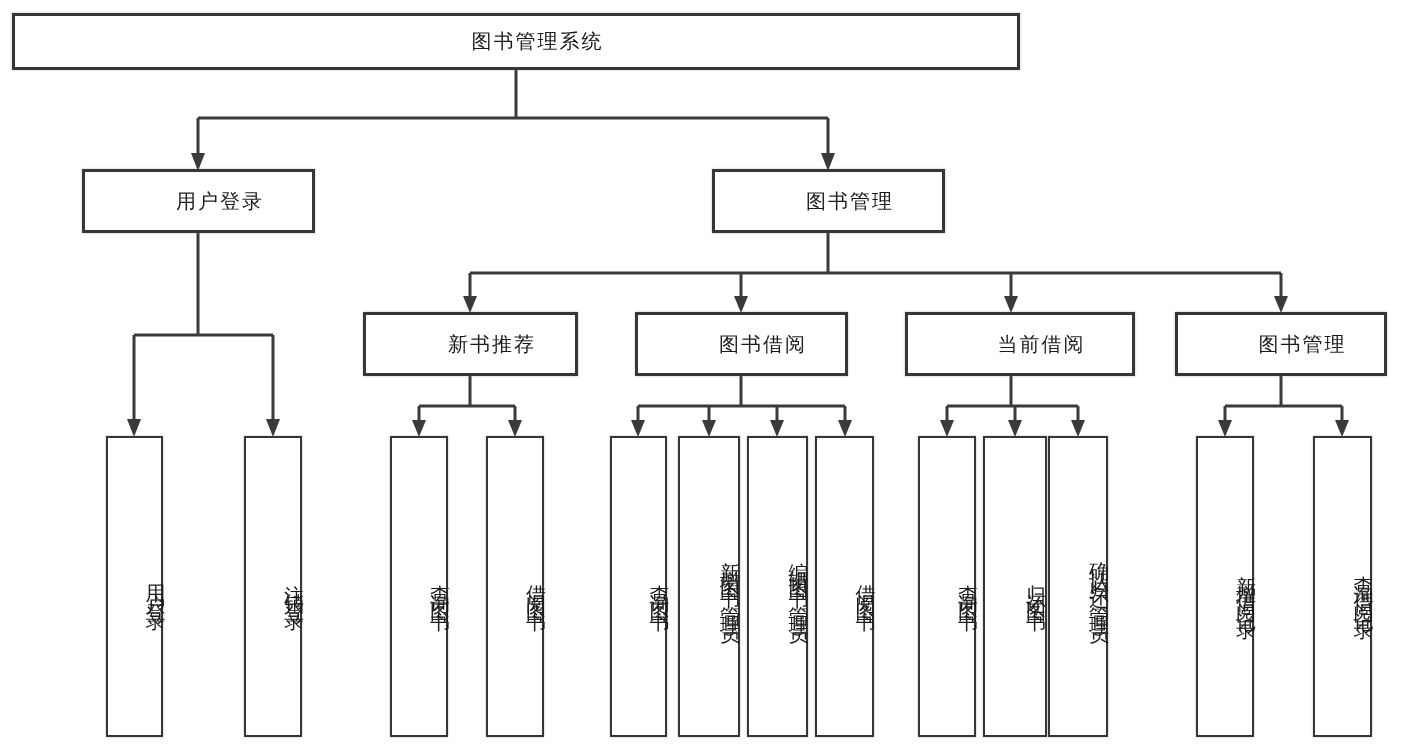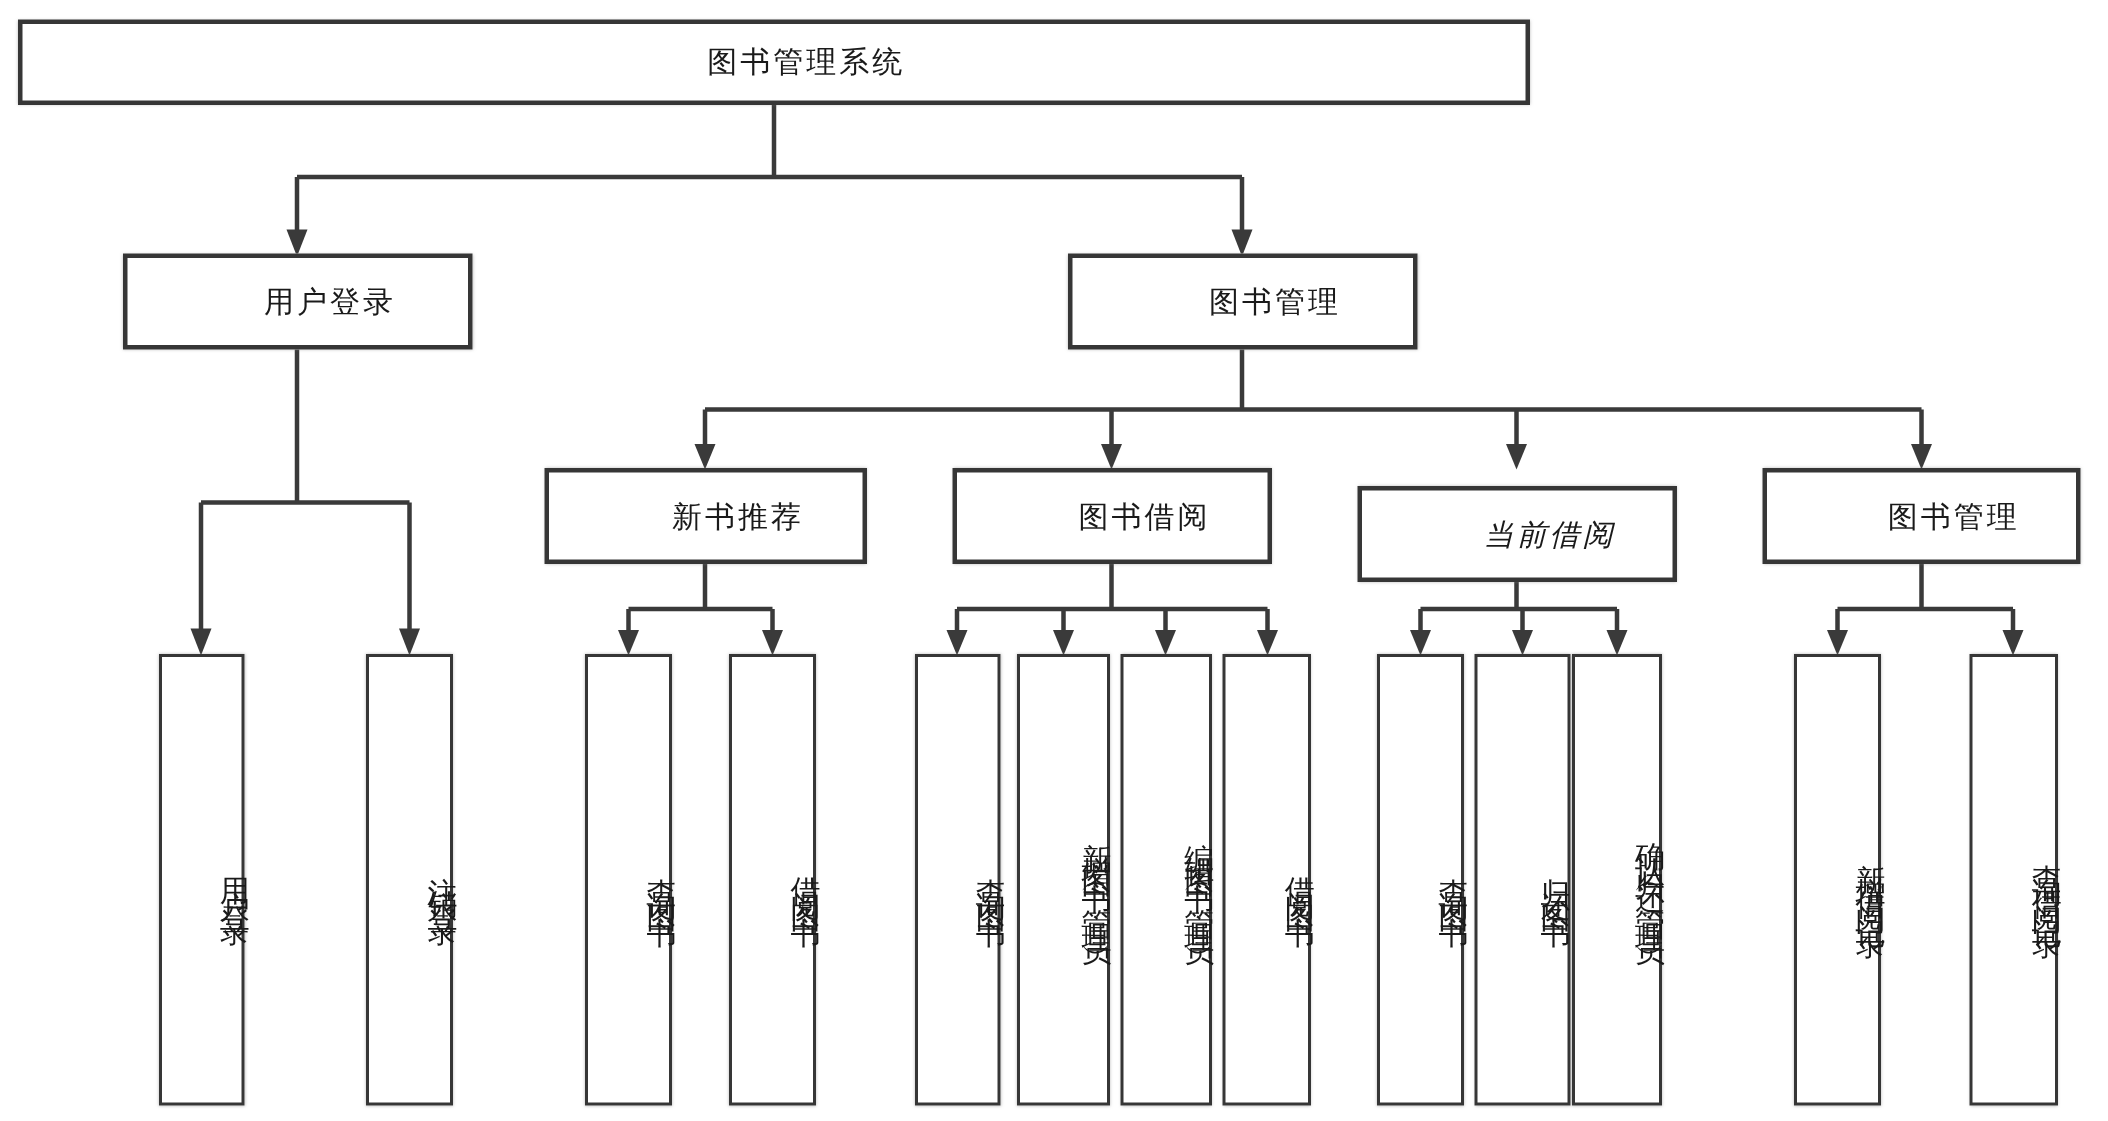--- a/index.html
+++ b/index.html
@@ -116,21 +116,21 @@
     <polygon points="1335,420 1349,420 1342,437" fill="#3a3a3a"></polygon>
   </svg>
 
   <div class="node" style="left:12px; top:13px; width:1008px; height:57px;">图书管理系统</div>
 
   <div class="node" style="left:82px; top:169px; width:233px; height:64px;">用户登录</div>
   <div class="node" style="left:712px; top:169px; width:233px; height:64px;">图书管理</div>
 
   <div class="node" style="left:635px; top:312px; width:213px; height:64px;">图书借阅</div>
   <div class="node" style="left:363px; top:312px; width:215px; height:64px;">新书推荐</div>
-  <div class="node" style="left:905px; top:324px; width:213px; height:64px;font-style:italic;">当前借阅</div>
+  <div class="node" style="left:905px; top:312px; width:230px; height:64px;">当前借阅</div>
   <div class="node" style="left:1175px; top:312px; width:212px; height:64px;">图书管理</div>
 
   <div class="node leaf" style="left:106px; top:436px; width:57px; height:301px;">
     <span class="vtext">用户登录</span>
   </div>
   <div class="node leaf" style="left:244px; top:436px; width:58px; height:301px;">
     <span class="vtext">注销登录</span>
   </div>
 
   <div class="node leaf" style="left:390px; top:436px; width:58px; height:301px;">

